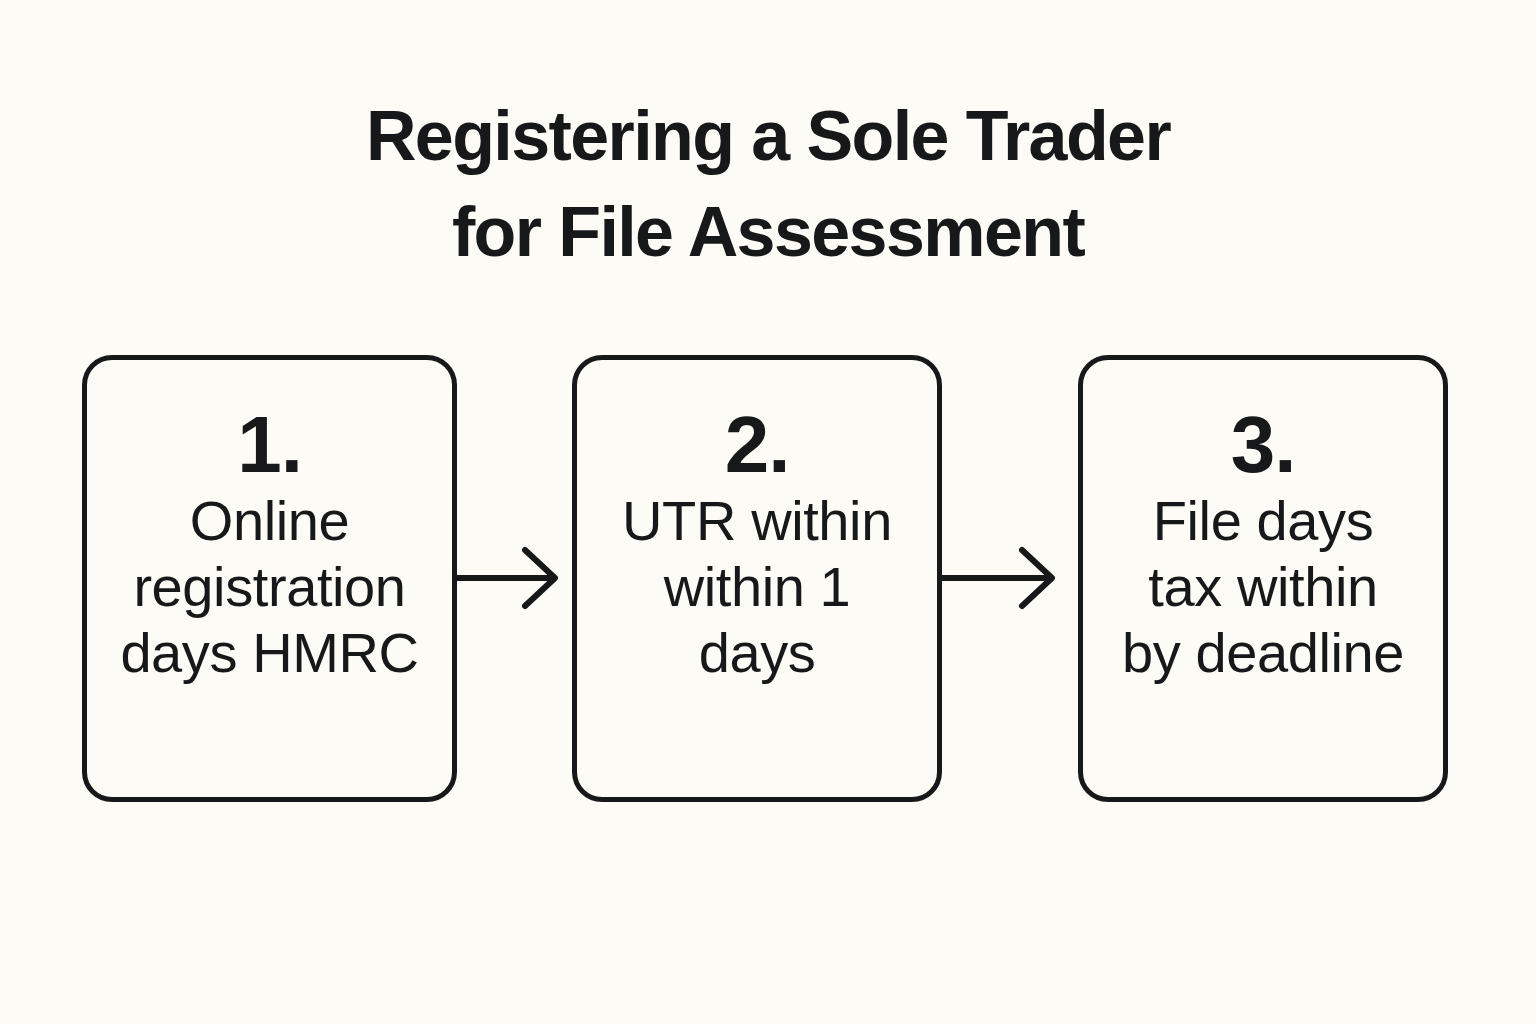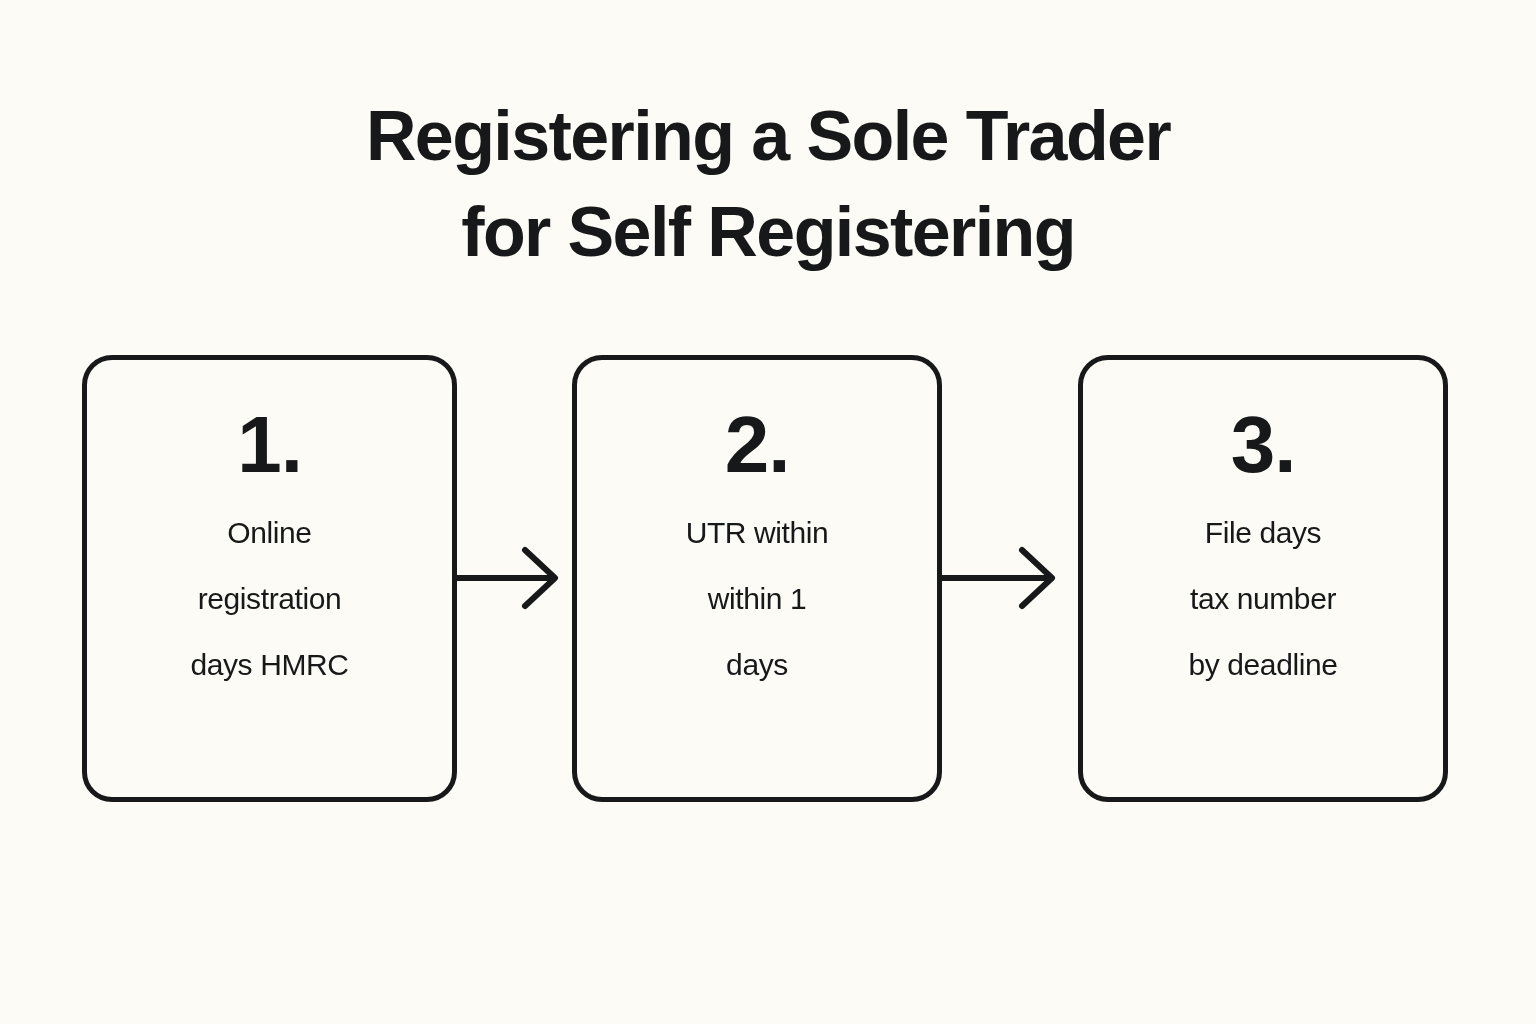--- a/index.html
+++ b/index.html
@@ -77,22 +77,22 @@
     display: block;
     font-size: 80px;
     font-weight: 700;
     line-height: 86px;
     letter-spacing: -1px;
     color: #16181A;
   }
 
   .step-text {
     display: block;
-    margin-top: 12px;
-    font-size: 30px;
+    margin-top: 0;
+    font-size: 56px;
     font-weight: 400;
     line-height: 66px;
     letter-spacing: -0.4px;
     color: #16181A;
   }
   .step-text .bline { display: block; white-space: nowrap; }
 
   
   .arrow {
     position: absolute;
@@ -111,21 +111,21 @@
     fill: none;
   }
 </style>
 </head>
 <body>
 
 <div id="canvas">
 
   <div id="title">
     <span class="tline">Registering a Sole Trader</span>
-    <span class="tline">for Self Registering</span>
+    <span class="tline">for File Assessment</span>
   </div>
 
   <div id="flow">
 
     <div class="step-box" id="step-1">
       <div class="step-inner">
         <span class="step-number">1.</span>
         <span class="step-text">
           <span class="bline">Online</span>
           <span class="bline">registration</span>
@@ -157,20 +157,20 @@
         <line x1="2" y1="38" x2="108" y2="38"></line>
         <path d="M 82 10 L 112 38 L 82 66"></path>
       </svg>
     </div>
 
     <div class="step-box" id="step-3">
       <div class="step-inner">
         <span class="step-number">3.</span>
         <span class="step-text">
           <span class="bline">File days</span>
-          <span class="bline">tax number</span>
+          <span class="bline">tax within</span>
           <span class="bline">by deadline</span>
         </span>
       </div>
     </div>
 
   </div>
 </div>
 
 </body></html>

